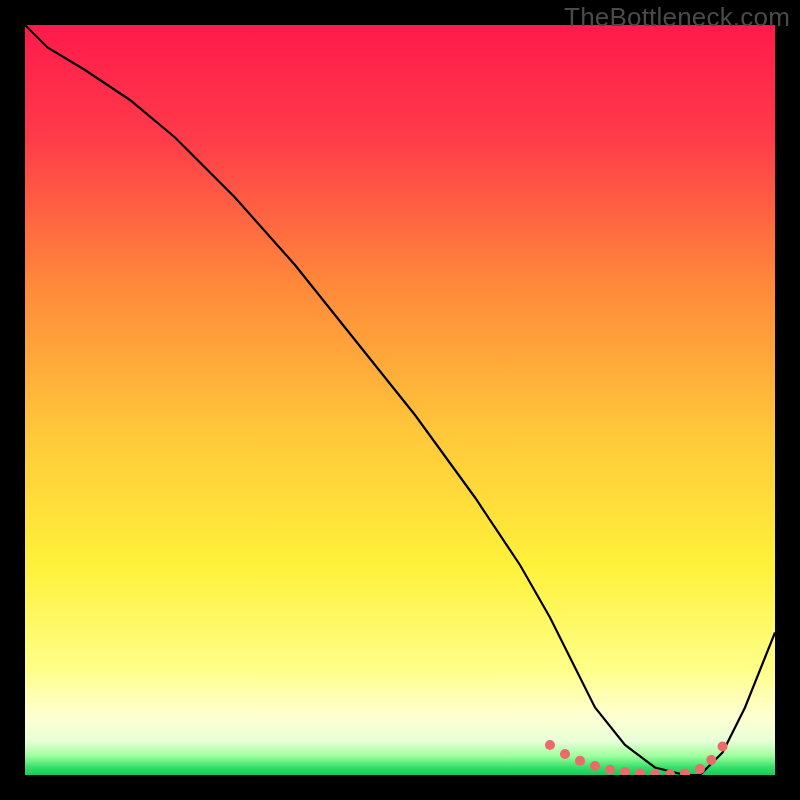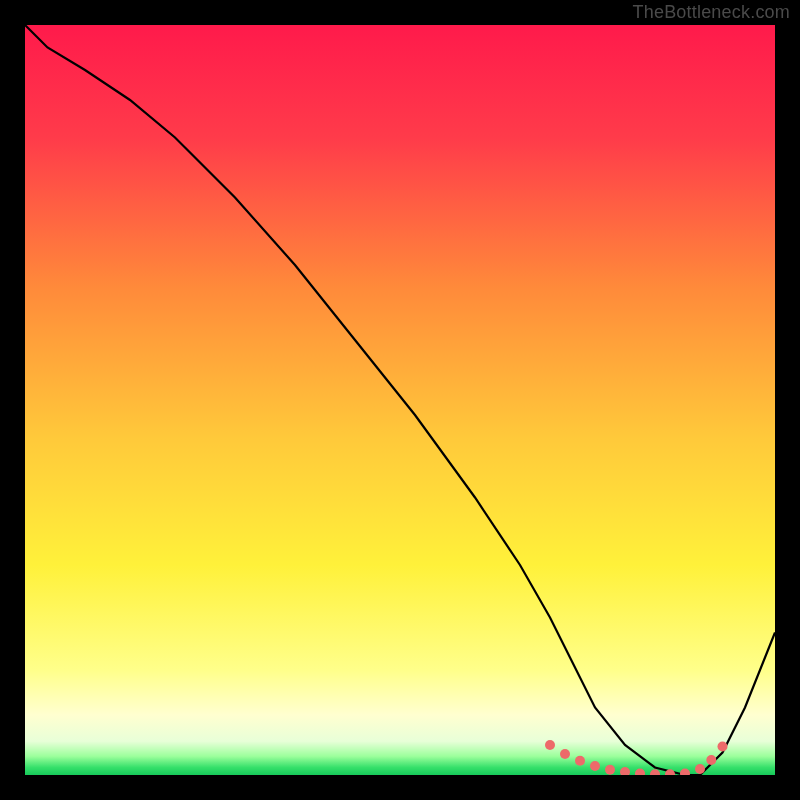--- a/index.html
+++ b/index.html
@@ -25,21 +25,21 @@
     top: 0;
     width: 750px;
     height: 750px;
     
   }
   .watermark {
     position: absolute;
     top: 2px;
     right: 10px;
     color: #4a4a4a;
-    font-size: 18px;
+    font-size: 26px;
     font-weight: 500;
     letter-spacing: 0.2px;
     user-select: none;
   }
   svg {
     position: absolute;
     left: 0;
     top: 0;
   }
 </style>

